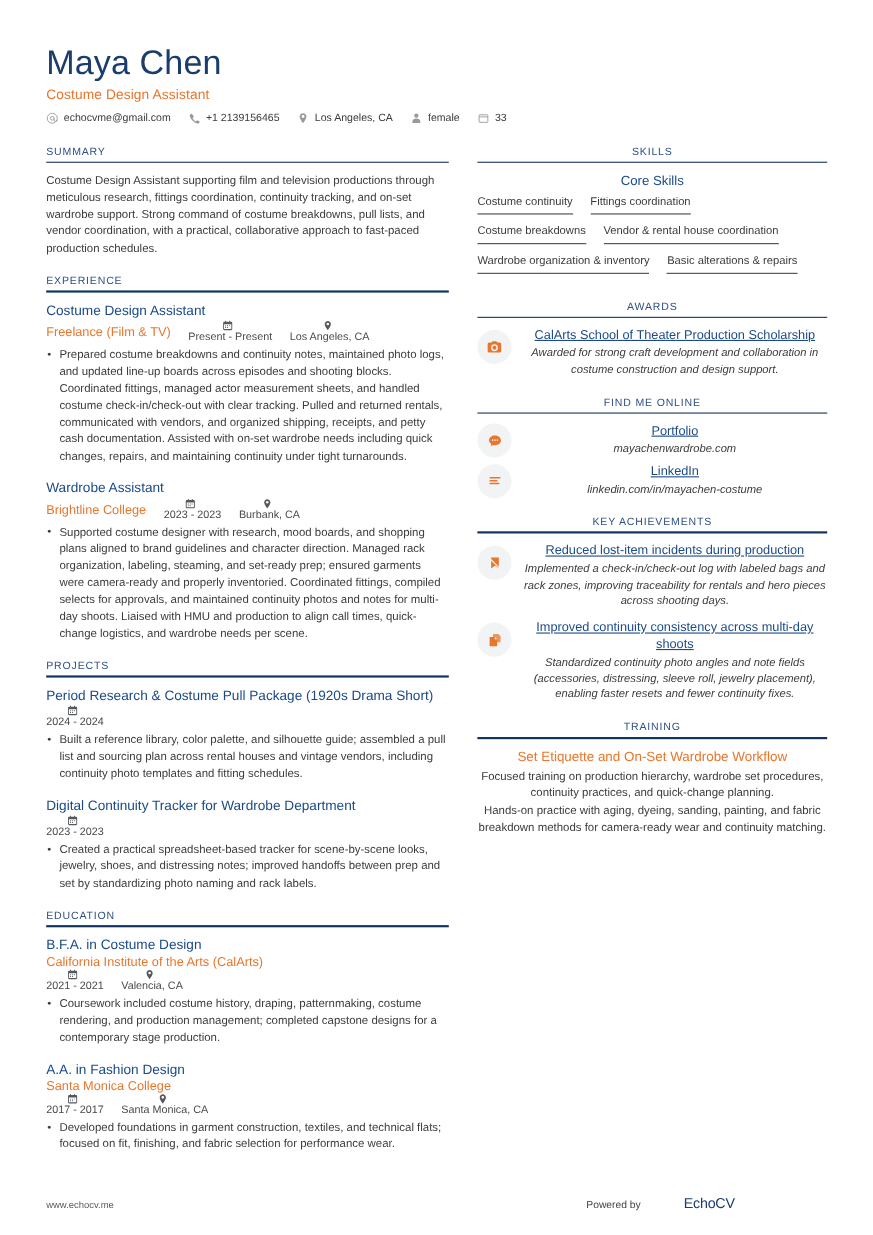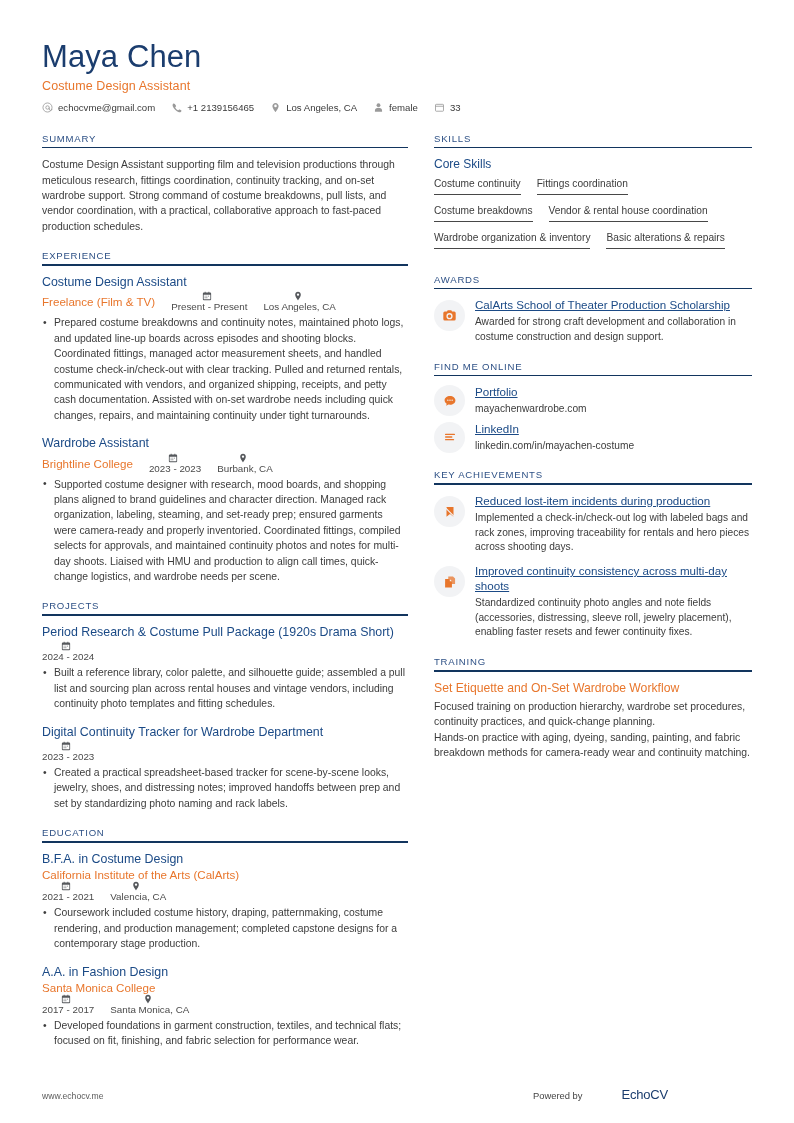--- a/index.html
+++ b/index.html
@@ -72,20 +72,21 @@
     align-items: flex-start;
   }
   .col-left {
     width: 392px;
     flex: 0 0 392px;
     padding-right: 26px;
   }
   .col-right {
     width: 318px;
     flex: 0 0 318px;
+    text-align: center;
   }
 
   
   .section { margin-bottom: 16px; }
   .sec-title {
     font-size: 9.6px;
     letter-spacing: 0.75px;
     color: #2d5085;
     text-transform: uppercase;
     padding-bottom: 3px;
@@ -204,20 +205,21 @@
     font-size: 11.6px;
     color: #1b4a86;
     line-height: 1.28;
     margin-bottom: 2px;
     text-decoration: underline;
   }
   .icon-desc {
     font-size: 10.2px;
     line-height: 1.45;
     color: #3c3c3c;
+    font-style: italic;
   }
 
   .link-item { margin-bottom: 5px; }
   .link-item .icon-circle { margin-top: 0; }
 
   
   .training-title {
     font-size: 12.2px;
     color: #e8762c;
     margin-bottom: 3px;

